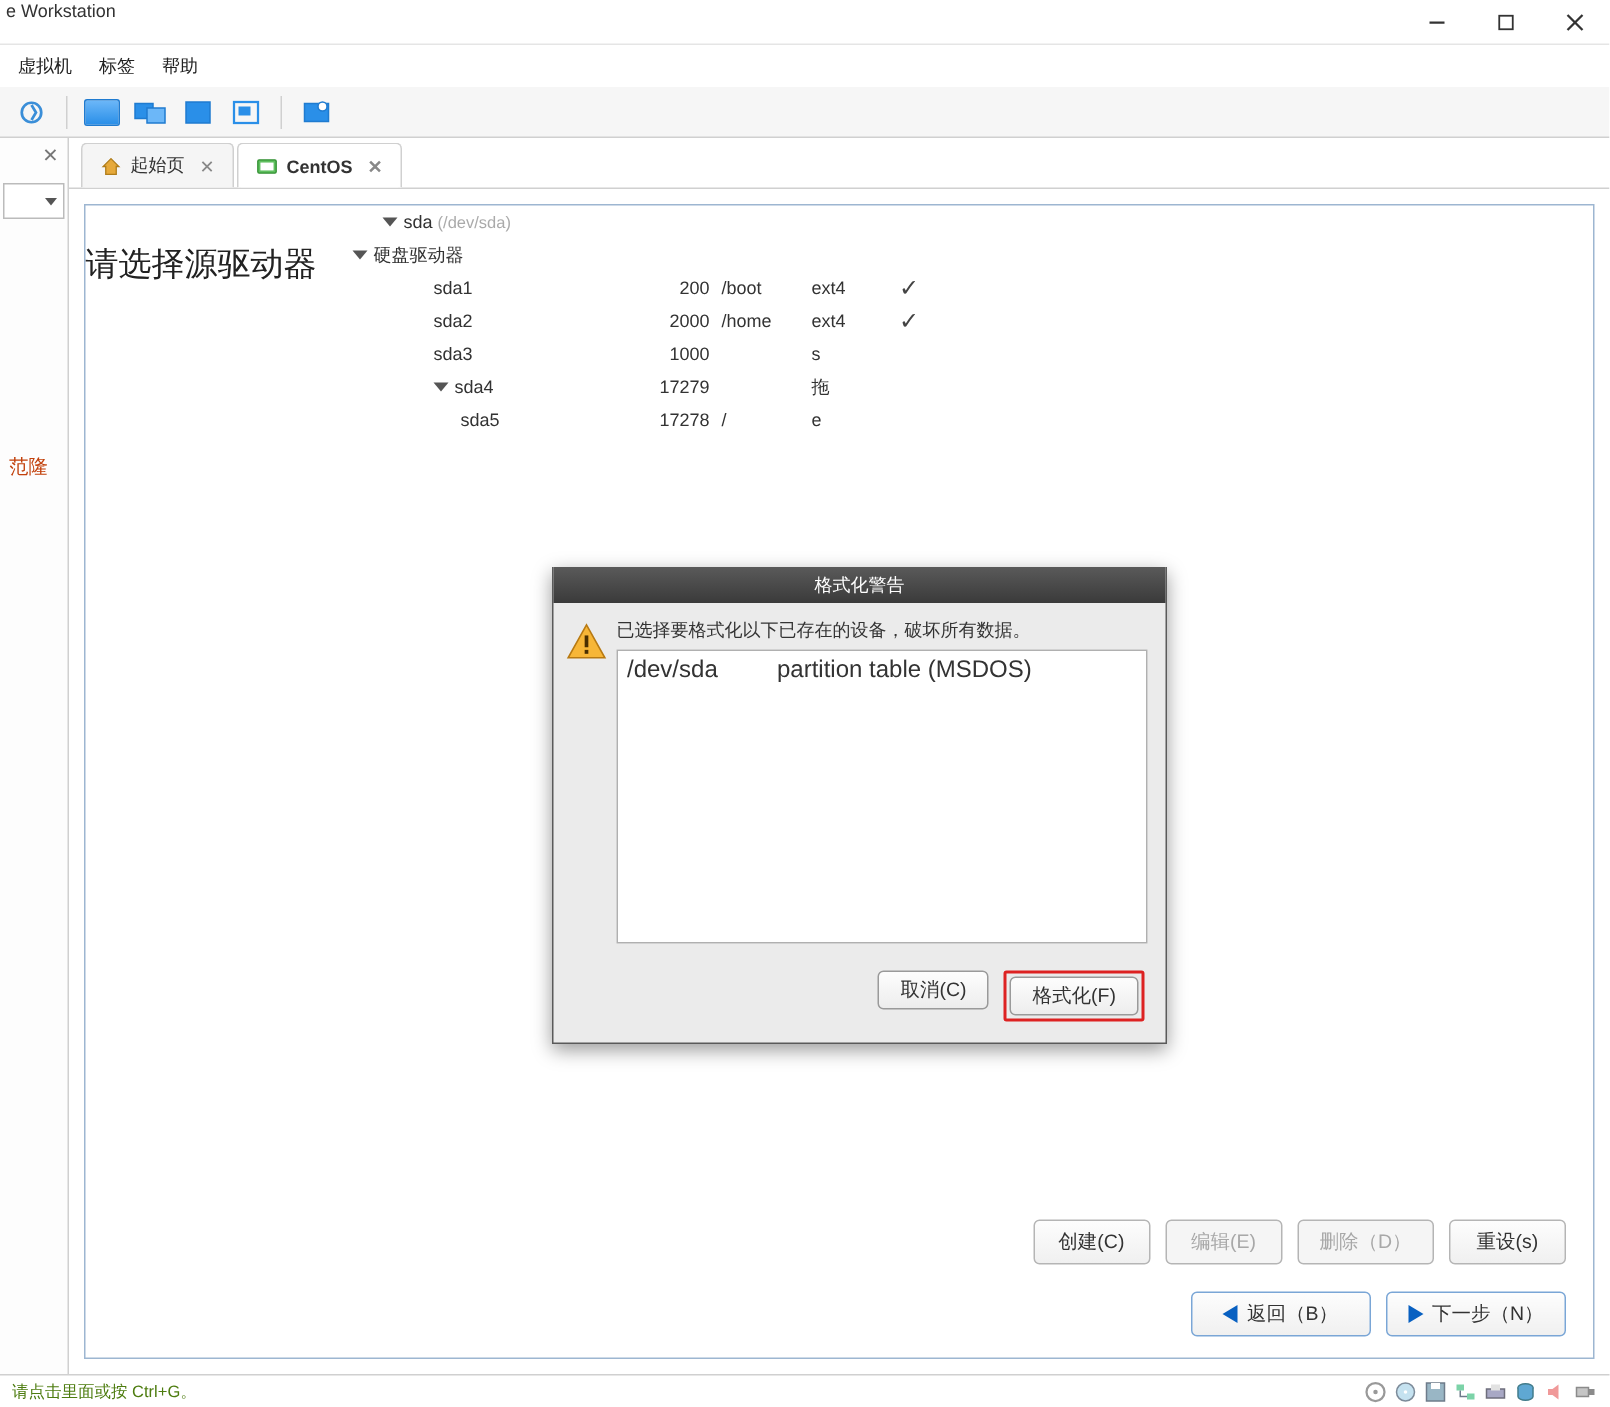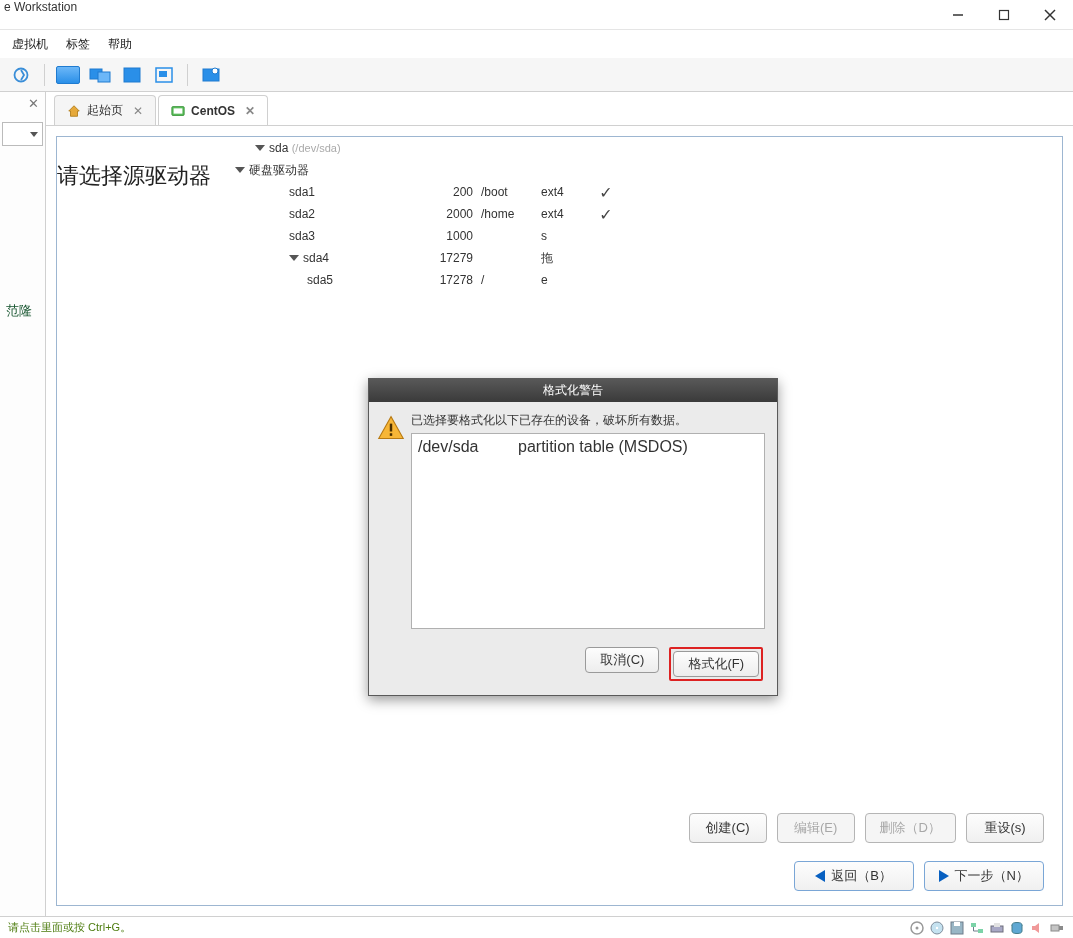--- a/index.html
+++ b/index.html
@@ -20,21 +20,21 @@
 .toolbar .sep { width: 1px; height: 22px; background: #d0d0d0; margin: 0 4px; }
 .toolbar .tbtn { width: 26px; height: 26px; display: flex; align-items: center; justify-content: center; border-radius: 2px; cursor: pointer; }
 .toolbar .blue { background: linear-gradient(#6cb7f8,#2a8fe8); border: 1px solid #1f7bd0; width: 24px; height: 18px; border-radius: 2px; }
 
 
 .workarea { display: flex; height: calc(100% - 30px - 28px - 34px - 22px); }
 .leftcol { width: 46px; background: #fdfdfd; border-right: 1px solid #d0d0d0; position: relative; }
 .leftcol .closex { position: absolute; top: 4px; right: 6px; color: #777; cursor: pointer; font-size: 13px; }
 .leftcol .combo { position: absolute; top: 30px; left: 2px; right: 2px; height: 24px; border: 1px solid #bbb; background: #fff; display: flex; align-items: center; justify-content: flex-end; padding-right: 4px; }
 .leftcol .combo::after { content: ""; border-left: 4px solid transparent; border-right: 4px solid transparent; border-top: 5px solid #555; }
-.leftcol .sidetext { position: absolute; top: 210px; left: 6px; font-size: 13px; color: #14532d; }
+.leftcol .sidetext { position: absolute; top: 210px; left: 6px; font-size: 13px; color: #c2410c; }
 
 
 .rightcol { flex: 1; display: flex; flex-direction: column; background: #fff; position: relative; }
 .tabstrip { height: 34px; background: #fff; border-bottom: 1px solid #d0d0d0; display: flex; align-items: flex-end; padding-left: 8px; gap: 0; }
 .tab { height: 30px; padding: 0 12px; display: flex; align-items: center; gap: 6px; border: 1px solid #d0d0d0; border-bottom: none; border-top-left-radius: 4px; border-top-right-radius: 4px; background: #f5f5f5; margin-right: 2px; cursor: pointer; font-size: 12px; color: #333;}
 .tab.active { background: #fff; font-weight: bold; }
 .tab .x { color: #888; font-size: 12px; margin-left: 4px; }
 .icon-home { width: 14px; height: 14px; }
 .icon-vm { width: 14px; height: 14px; }
 

